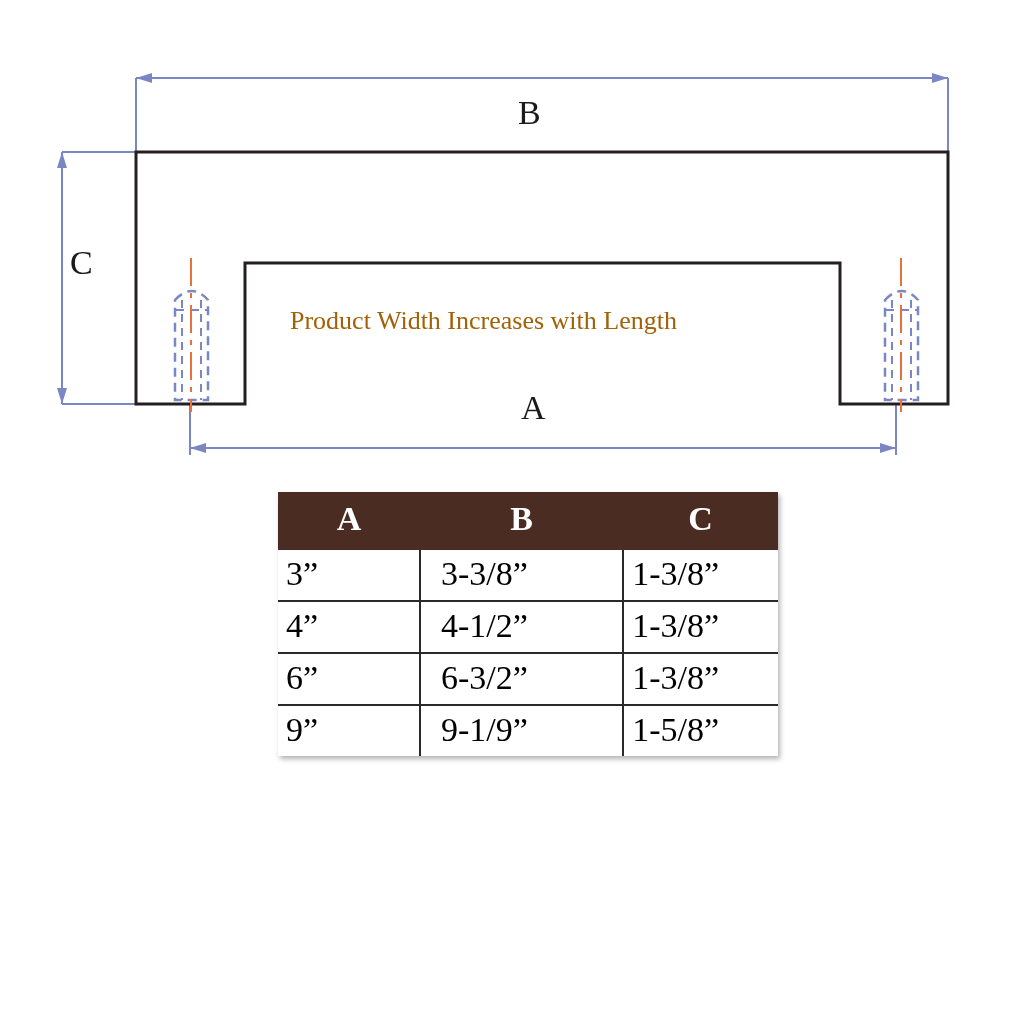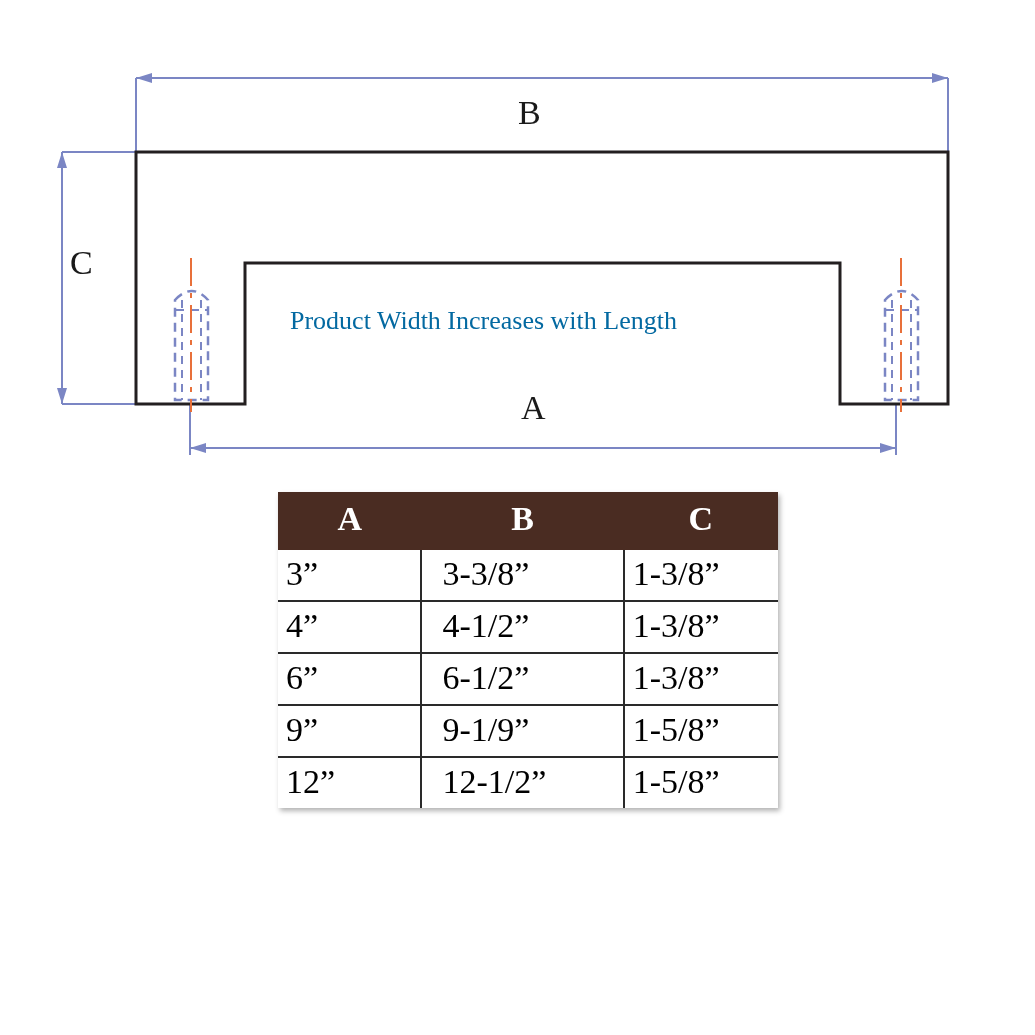--- a/index.html
+++ b/index.html
@@ -42,21 +42,21 @@
   #label-B { left: 518px; top: 96px; }
   #label-C { left: 70px; top: 246px; }
   #label-A { left: 521px; top: 391px; }
 
   #center-note {
     position: absolute;
     left: 290px;
     top: 306px;
     font-family: "Liberation Serif", serif;
     font-size: 26px;
-    color: #0369a1;
+    color: #a16207;
     white-space: nowrap;
   }
 
   #size-table-wrap {
     position: absolute;
     left: 278px;
     top: 492px;
     width: 500px;
   }
 
@@ -170,28 +170,23 @@
         <td>3-3/8”</td>
         <td>1-3/8”</td>
       </tr>
       <tr>
         <td>4”</td>
         <td>4-1/2”</td>
         <td>1-3/8”</td>
       </tr>
       <tr>
         <td>6”</td>
-        <td>6-1/2”</td>
+        <td>6-3/2”</td>
         <td>1-3/8”</td>
       </tr>
       <tr>
         <td>9”</td>
         <td>9-1/9”</td>
         <td>1-5/8”</td>
       </tr>
-      <tr>
-        <td>12”</td>
-        <td>12-1/2”</td>
-        <td>1-5/8”</td>
-      </tr>
     </tbody>
   </table>
 </div>
 
 </body></html>

